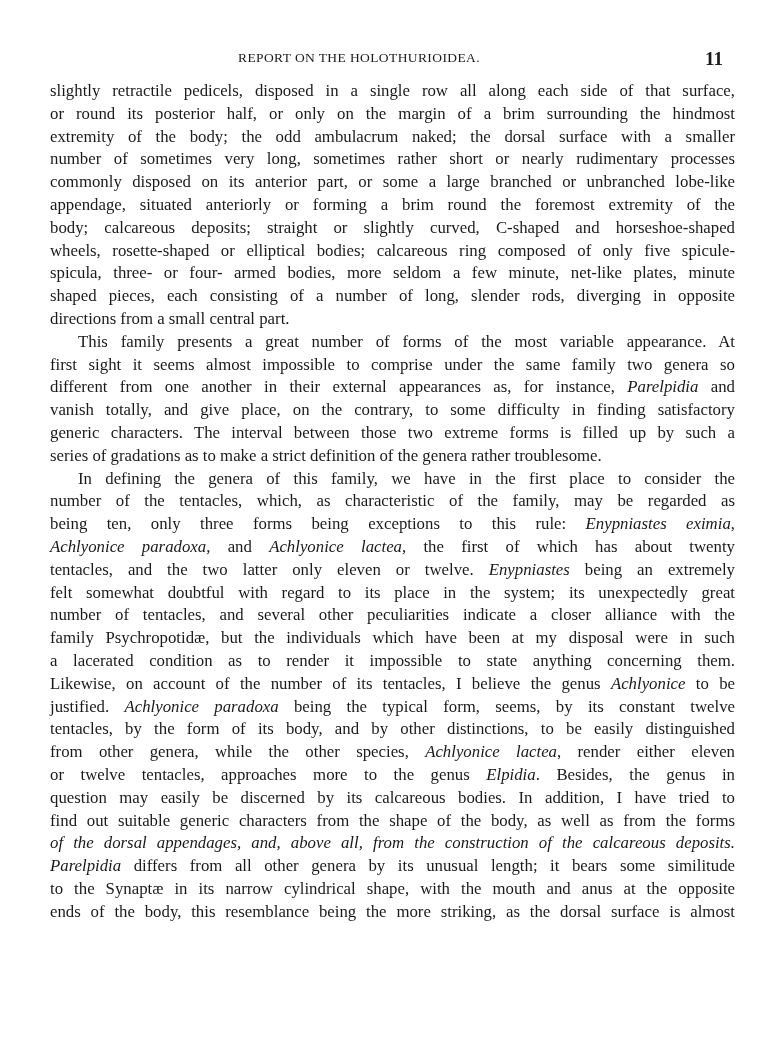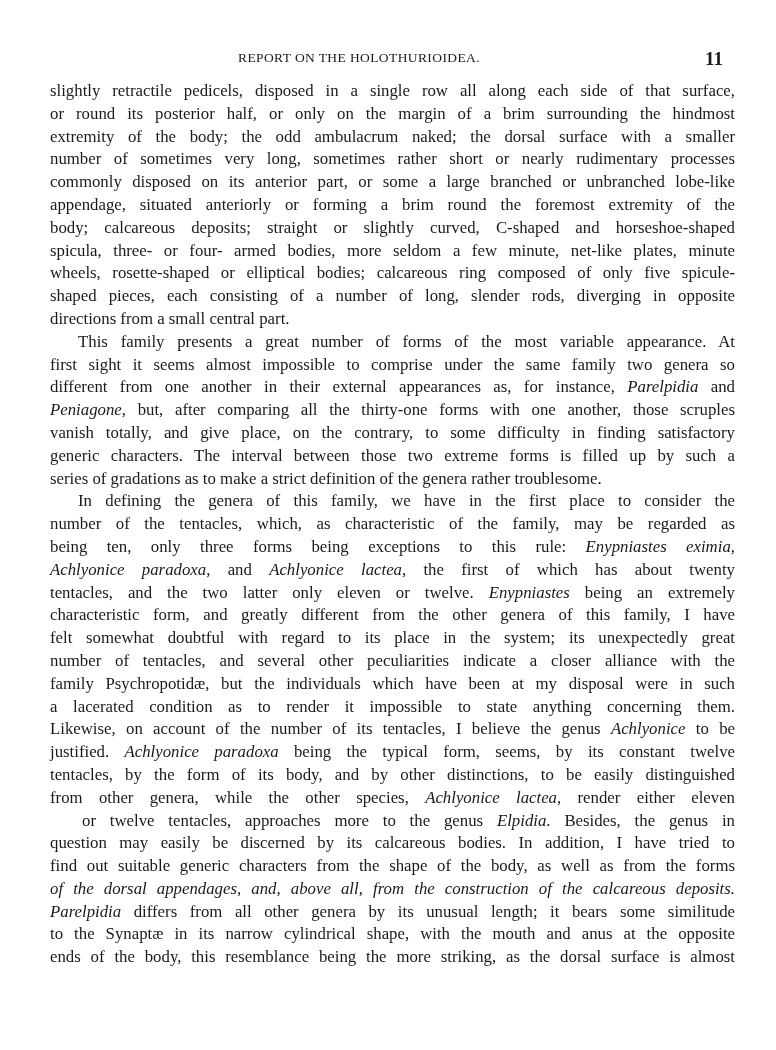--- a/index.html
+++ b/index.html
@@ -28,50 +28,48 @@
 
 <div class="body-text" id="body-text">
     <div>
       <span class="line" style="text-align: justify; text-align-last: justify; display: block;"><span>slightly retractile pedicels, disposed in a single row all along each side of that surface,</span></span>
       <span class="line" style="text-align: justify; text-align-last: justify; display: block;"><span>or round its posterior half, or only on the margin of a brim surrounding the hindmost</span></span>
       <span class="line" style="text-align: justify; text-align-last: justify; display: block;"><span>extremity of the body; the odd ambulacrum naked; the dorsal surface with a smaller</span></span>
       <span class="line" style="text-align: justify; text-align-last: justify; display: block;"><span>number of sometimes very long, sometimes rather short or nearly rudimentary processes</span></span>
       <span class="line" style="text-align: justify; text-align-last: justify; display: block;"><span>commonly disposed on its anterior part, or some a large branched or unbranched lobe-like</span></span>
       <span class="line" style="text-align: justify; text-align-last: justify; display: block;"><span>appendage, situated anteriorly or forming a brim round the foremost extremity of the</span></span>
       <span class="line" style="text-align: justify; text-align-last: justify; display: block;"><span>body; calcareous deposits; straight or slightly curved, C-shaped and horseshoe-shaped</span></span>
+      <span class="line" style="text-align: justify; text-align-last: justify; display: block;"><span>wheels, rosette-shaped or elliptical bodies; calcareous ring composed of only five spicule-</span></span>
       <span class="line" style="text-align: justify; text-align-last: justify; display: block;"><span>spicula, three- or four- armed bodies, more seldom a few minute, net-like plates, minute</span></span>
-      <span class="line" style="text-align: justify; text-align-last: justify; display: block;"><span>wheels, rosette-shaped or elliptical bodies; calcareous ring composed of only five spicule-</span></span>
       <span class="line" style="text-align: justify; text-align-last: justify; display: block;"><span>shaped pieces, each consisting of a number of long, slender rods, diverging in opposite</span></span>
       <span class="line last" style="text-align: left; text-align-last: left; display: block;"><span>directions from a small central part.</span></span>
     </div>
     <div>
       <span class="line indent" style="text-align: justify; text-align-last: justify; display: block;"><span>This family presents a great number of forms of the most variable appearance.  At</span></span>
       <span class="line" style="text-align: justify; text-align-last: justify; display: block;"><span>first sight it seems almost impossible to comprise under the same family two genera so</span></span>
       <span class="line" style="text-align: justify; text-align-last: justify; display: block;"><span>different from one another in their external appearances as, for instance, </span><i>Parelpidia</i><span> and</span></span>
-      <span class="line" style="text-align: justify; text-align-last: justify; display: block;"><i>Peniagone</i><span>, but, after comparing all the thirty-one forms with one another, those scruples</span></span>
       <span class="line" style="text-align: justify; text-align-last: justify; display: block;"><span>vanish totally, and give place, on the contrary, to some difficulty in finding satisfactory</span></span>
       <span class="line" style="text-align: justify; text-align-last: justify; display: block;"><span>generic characters.  The interval between those two extreme forms is filled up by such a</span></span>
       <span class="line last" style="text-align: left; text-align-last: left; display: block;"><span>series of gradations as to make a strict definition of the genera rather troublesome.</span></span>
     </div>
     <div>
       <span class="line indent" style="text-align: justify; text-align-last: justify; display: block;"><span>In defining the genera of this family, we have in the first place to consider the</span></span>
       <span class="line" style="text-align: justify; text-align-last: justify; display: block;"><span>number of the tentacles, which, as characteristic of the family, may be regarded as</span></span>
       <span class="line" style="text-align: justify; text-align-last: justify; display: block;"><span>being ten, only three forms being exceptions to this rule: </span><i>Enypniastes eximia</i><span>,</span></span>
       <span class="line" style="text-align: justify; text-align-last: justify; display: block;"><i>Achlyonice paradoxa</i><span>, and </span><i>Achlyonice lactea</i><span>, the first of which has about twenty</span></span>
       <span class="line" style="text-align: justify; text-align-last: justify; display: block;"><span>tentacles, and the two latter only eleven or twelve.  </span><i>Enypniastes</i><span> being an extremely</span></span>
-      <span class="line" style="text-align: justify; text-align-last: justify; display: block;"><span>characteristic form, and greatly different from the other genera of this family, I have</span></span>
       <span class="line" style="text-align: justify; text-align-last: justify; display: block;"><span>felt somewhat doubtful with regard to its place in the system; its unexpectedly great</span></span>
       <span class="line" style="text-align: justify; text-align-last: justify; display: block;"><span>number of tentacles, and several other peculiarities indicate a closer alliance with the</span></span>
       <span class="line" style="text-align: justify; text-align-last: justify; display: block;"><span>family Psychropotidæ, but the individuals which have been at my disposal were in such</span></span>
       <span class="line" style="text-align: justify; text-align-last: justify; display: block;"><span>a lacerated condition as to render it impossible to state anything concerning them.</span></span>
       <span class="line" style="text-align: justify; text-align-last: justify; display: block;"><span>Likewise, on account of the number of its tentacles, I believe the genus </span><i>Achlyonice</i><span> to be</span></span>
       <span class="line" style="text-align: justify; text-align-last: justify; display: block;"><span>justified.  </span><i>Achlyonice paradoxa</i><span> being the typical form, seems, by its constant twelve</span></span>
       <span class="line" style="text-align: justify; text-align-last: justify; display: block;"><span>tentacles, by the form of its body, and by other distinctions, to be easily distinguished</span></span>
       <span class="line" style="text-align: justify; text-align-last: justify; display: block;"><span>from other genera, while the other species, </span><i>Achlyonice lactea</i><span>, render either eleven</span></span>
-      <span class="line" style="text-align: justify; text-align-last: justify; display: block; margin-left: 32px;"><span>or twelve tentacles, approaches more to the genus </span><i>Elpidia</i><span>.  Besides, the genus in</span></span>
+      <span class="line" style="text-align: justify; text-align-last: justify; display: block;"><span>or twelve tentacles, approaches more to the genus </span><i>Elpidia</i><span>.  Besides, the genus in</span></span>
       <span class="line" style="text-align: justify; text-align-last: justify; display: block;"><span>question may easily be discerned by its calcareous bodies.  In addition, I have tried to</span></span>
       <span class="line" style="text-align: justify; text-align-last: justify; display: block;"><span>find out suitable generic characters from the shape of the body, as well as from the forms</span></span>
       <span class="line" style="text-align: justify; text-align-last: justify; display: block; font-style: italic;"><span>of the dorsal appendages, and, above all, from the construction of the calcareous deposits.</span></span>
       <span class="line" style="text-align: justify; text-align-last: justify; display: block;"><i>Parelpidia</i><span> differs from all other genera by its unusual length; it bears some similitude</span></span>
       <span class="line" style="text-align: justify; text-align-last: justify; display: block;"><span>to the Synaptæ in its narrow cylindrical shape, with the mouth and anus at the opposite</span></span>
       <span class="line" style="text-align: justify; text-align-last: justify; display: block;"><span>ends of the body, this resemblance being the more striking, as the dorsal surface is almost</span></span>
     </div>
   </div>
 
 </body></html>

